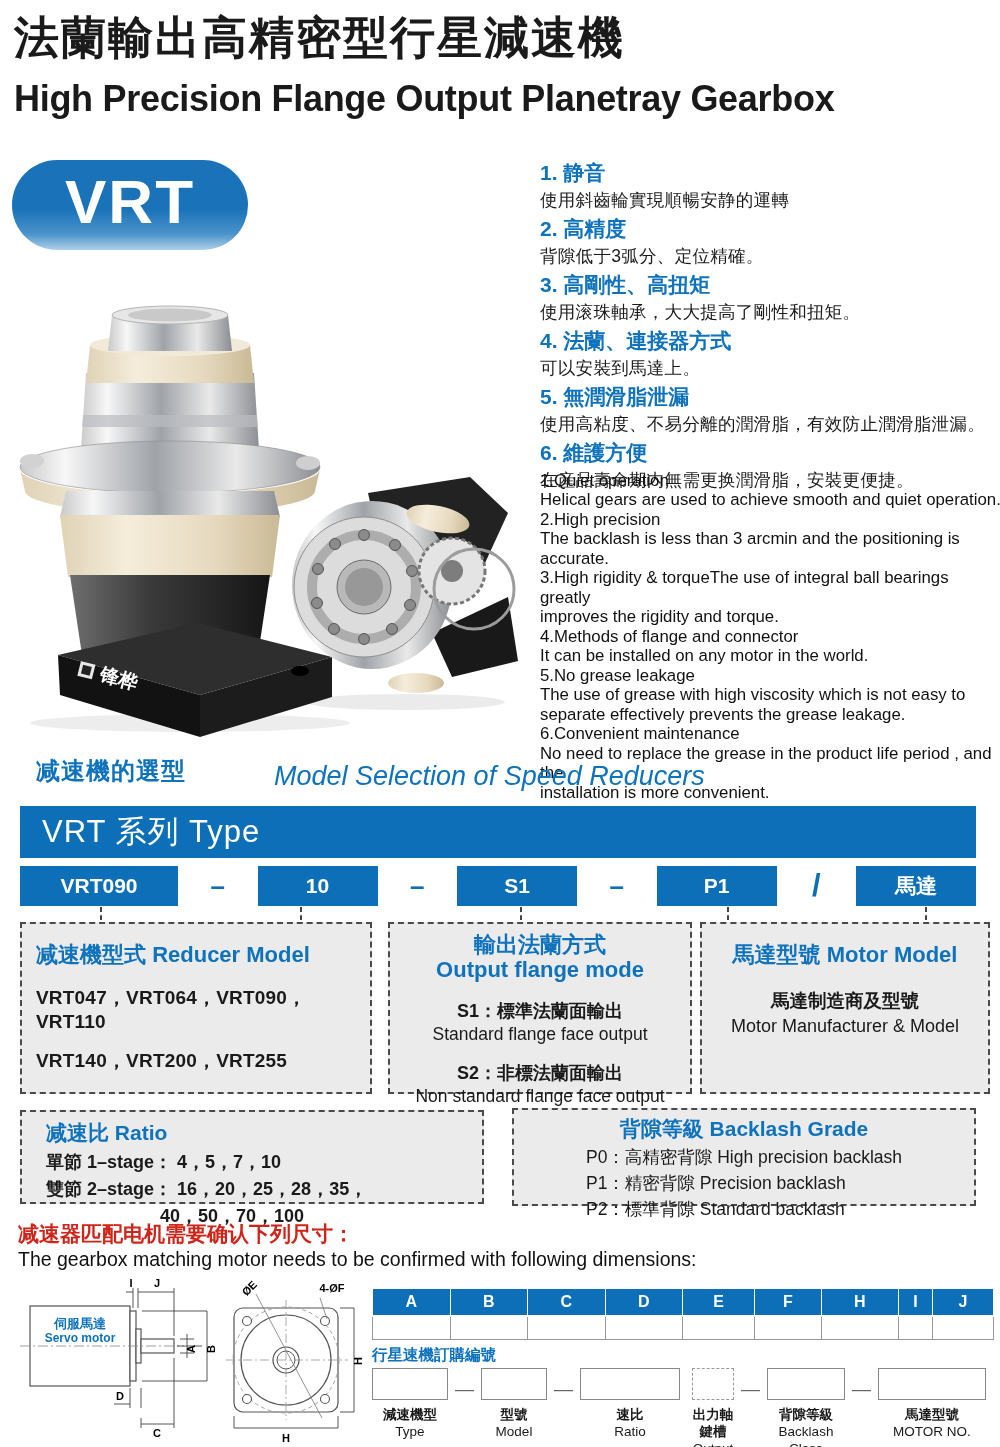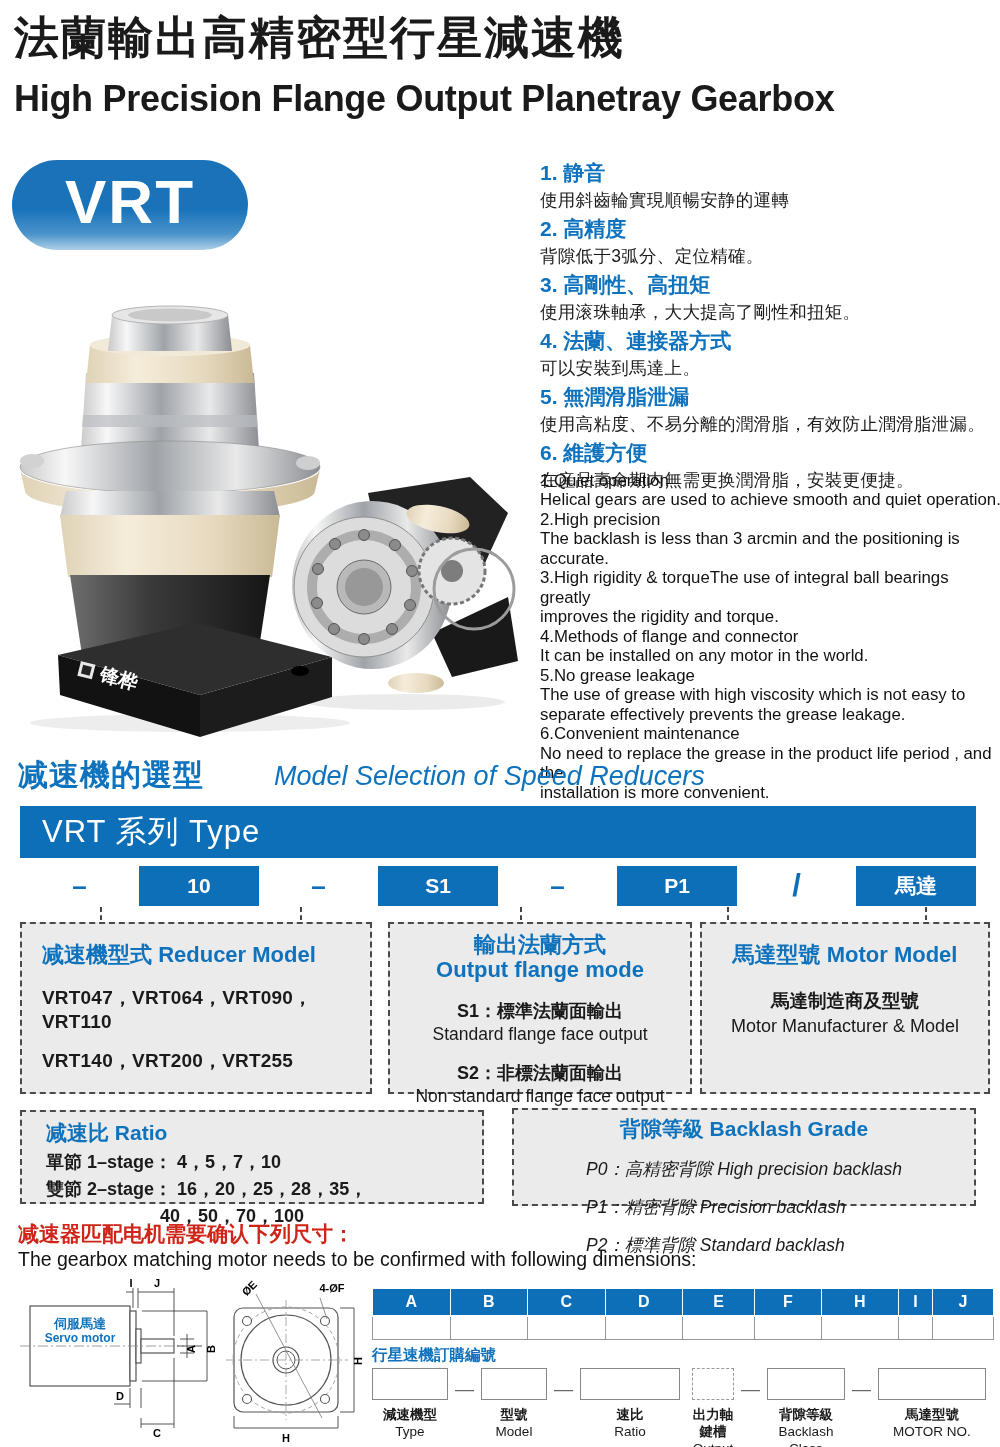--- a/index.html
+++ b/index.html
@@ -15,50 +15,50 @@
          background:linear-gradient(180deg,#1a73b9 0%,#1a73b9 55%,#4a93ca 82%,#aecfe8 100%);
          display:flex;align-items:center;justify-content:center;color:#fff;
          font-size:62px;font-weight:700;letter-spacing:2px;padding-bottom:8px;}
   .features{position:absolute;left:540px;top:156px;width:458px;}
   .feat-h{color:var(--accent);font-size:21px;font-weight:700;margin:3px 0 1px;}
   .feat-b{font-size:17.5px;margin:0 0 2px;letter-spacing:0.3px;}
   .features-en{position:absolute;left:540px;top:471px;width:462px;font-size:16.8px;
                line-height:1.16;white-space:pre-line;color:#111;}
   .product-art{position:absolute;left:0;top:255px;width:540px;height:490px;}
   .servo-art{position:absolute;left:2px;top:1278px;width:365px;height:167px;}
-  .sel-zh{position:absolute;left:18px;top:755px;font-size:30px;font-weight:700;color:var(--accent);letter-spacing:1px;}
+  .sel-zh{position:absolute;left:36px;top:755px;font-size:24px;font-weight:700;color:var(--accent);letter-spacing:1px;}
   .sel-en{position:absolute;left:274px;top:761px;font-size:27px;color:var(--accent);font-style:italic;}
   .series-bar{position:absolute;left:20px;top:806px;width:956px;height:52px;background:var(--bar);
               color:#fff;display:flex;align-items:center;padding-left:22px;font-size:31px;letter-spacing:1px;}
   .model-row{position:absolute;left:20px;top:866px;width:956px;height:40px;display:flex;align-items:center;}
   .mbox{background:var(--bar);color:#fff;font-size:21px;font-weight:700;height:40px;
         display:flex;align-items:center;justify-content:center;}
   .mb1{width:158px}.mbN{width:120px}
   .msep{flex:1;text-align:center;color:var(--bar);font-weight:700;font-size:26px;}
   .msep.slash{font-size:31px;}
   .stub{position:absolute;top:907px;height:13px;width:0;border-left:2px dashed #444;}
   .dbox{position:absolute;background:var(--box_bg);border:2px dashed #4a4a4a;}
   .dbox .t{color:var(--accent);font-size:22px;font-weight:700;}
-  .box-reducer{left:20px;top:922px;width:352px;height:172px;padding:16px 0 0 20px;}
+  .box-reducer{left:20px;top:922px;width:352px;height:172px;padding:16px 0 0 14px;}
   .box-reducer .line{font-size:19px;font-weight:700;margin-top:15px;letter-spacing:0.2px;}
   .box-flange{left:388px;top:922px;width:304px;height:172px;text-align:center;padding-top:8px;}
   .box-flange .t{line-height:1.15;}
   .box-flange .zh{font-size:18px;font-weight:700;margin-top:16px;}
   .box-flange .en{font-size:17.5px;margin-top:1px;}
   .box-motor{left:700px;top:922px;width:290px;height:172px;text-align:center;padding-top:16px;}
   .box-motor .zh{font-size:18.5px;font-weight:700;margin-top:18px;}
   .box-motor .en{font-size:18px;margin-top:3px;}
   .box-ratio{left:20px;top:1110px;width:464px;height:94px;padding:7px 0 0 24px;}
   .box-ratio .t{font-size:21px;}
   .box-ratio .line{font-size:18px;font-weight:700;margin-top:3px;}
   .box-ratio .indent{padding-left:114px;}
   .box-backlash{left:512px;top:1108px;width:464px;height:98px;padding-top:5px;}
   .box-backlash .t{font-size:21px;text-align:center;display:block;}
   .box-backlash .lines{width:fit-content;margin:2px auto 0;}
-  .box-backlash .line{font-size:17.5px;margin-top:14px;font-style:italic;}
+  .box-backlash .line{font-size:17.5px;margin-top:2px;}
   .note-zh{position:absolute;left:18px;top:1220px;font-size:21px;font-weight:700;color:var(--red);}
   .note-en{position:absolute;left:18px;top:1248px;font-size:19.5px;color:#111;}
   .dim-table{position:absolute;left:372px;top:1288px;width:622px;border-collapse:collapse;}
   .dim-table th{background:var(--bar);color:#fff;font-size:16px;font-weight:700;height:27px;
                 border:1px solid #fff;border-bottom:2px solid #fff;}
   .dim-table td{height:24px;border:1px solid #999;background:#fff;}
   .dim-table{border:1px solid #888;}
   .order-title{position:absolute;left:372px;top:1345px;font-size:15.5px;font-weight:700;color:var(--accent);}
   .order-row{position:absolute;left:372px;top:1368px;width:626px;display:flex;align-items:flex-start;}
   .ou{display:flex;flex-direction:column;align-items:center;}
@@ -185,20 +185,21 @@
 separate effectively prevents the grease leakage.
 6.Convenient maintenance
 No need to replace the grease in the product life period , and the
 installation is more convenient.</div>
 
   <div class="sel-zh">减速機的選型</div>
   <div class="sel-en">Model Selection of Speed Reducers</div>
   <div class="series-bar">VRT 系列 Type</div>
 
   <div class="model-row">
+    <div class="mbox mb1">VRT090</div>
     <div class="msep">–</div>
     <div class="mbox mbN">10</div>
     <div class="msep">–</div>
     <div class="mbox mbN">S1</div>
     <div class="msep">–</div>
     <div class="mbox mbN">P1</div>
     <div class="msep slash">/</div>
     <div class="mbox mbN">馬達</div>
   </div>
   <div class="stub" style="left:100px"></div>

